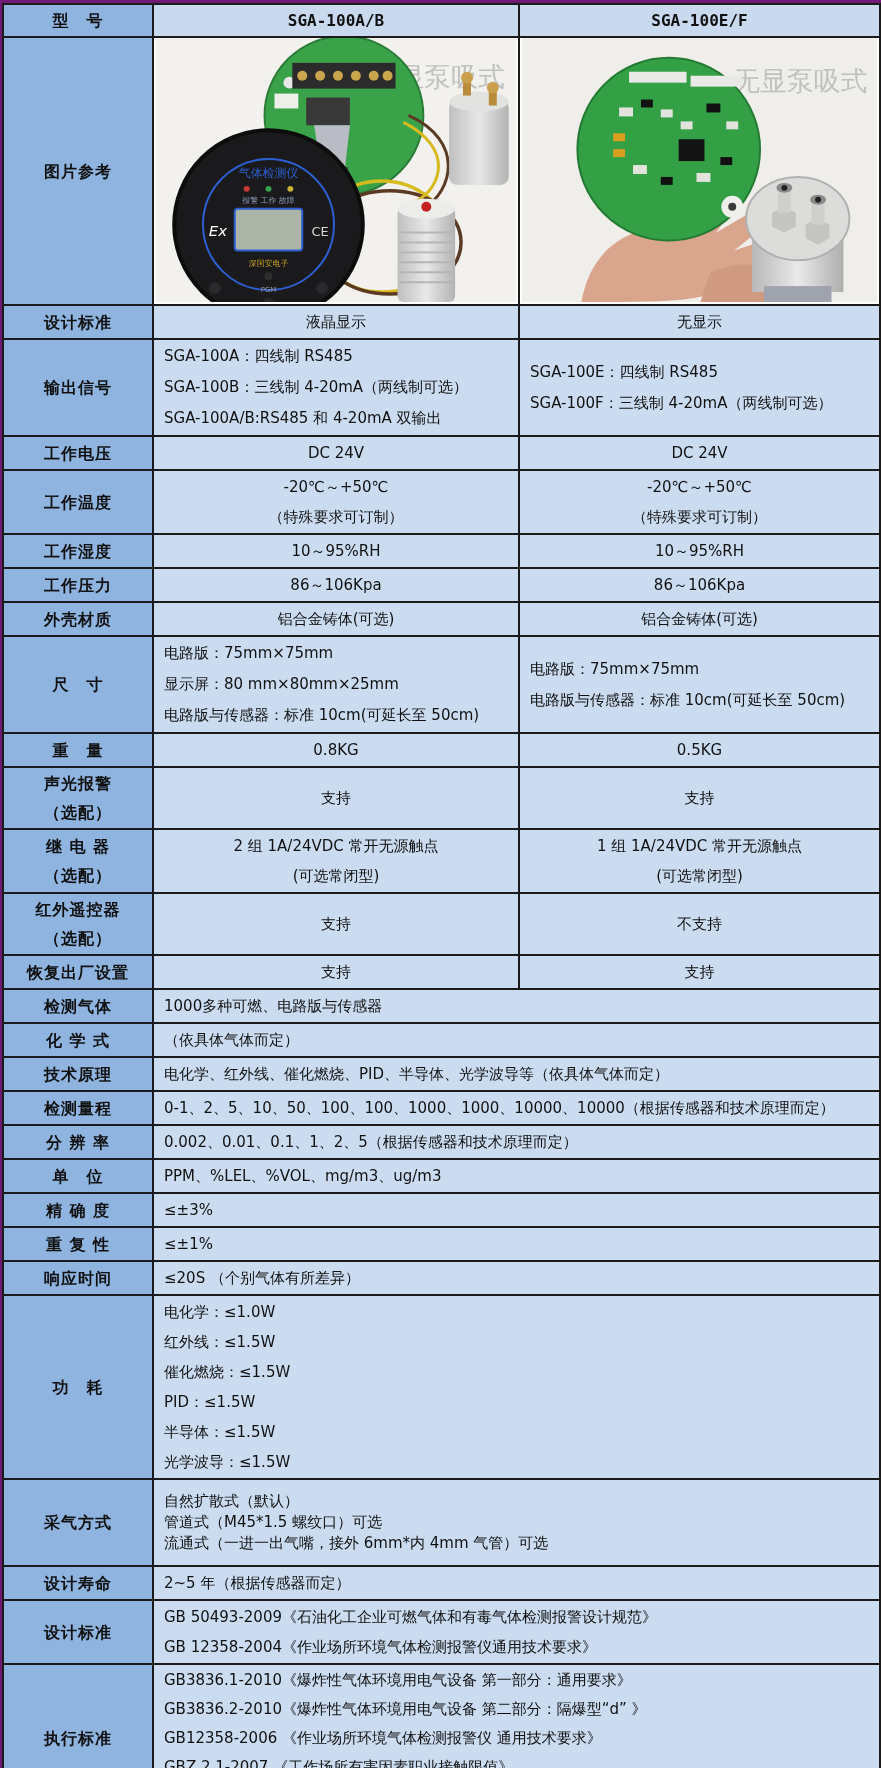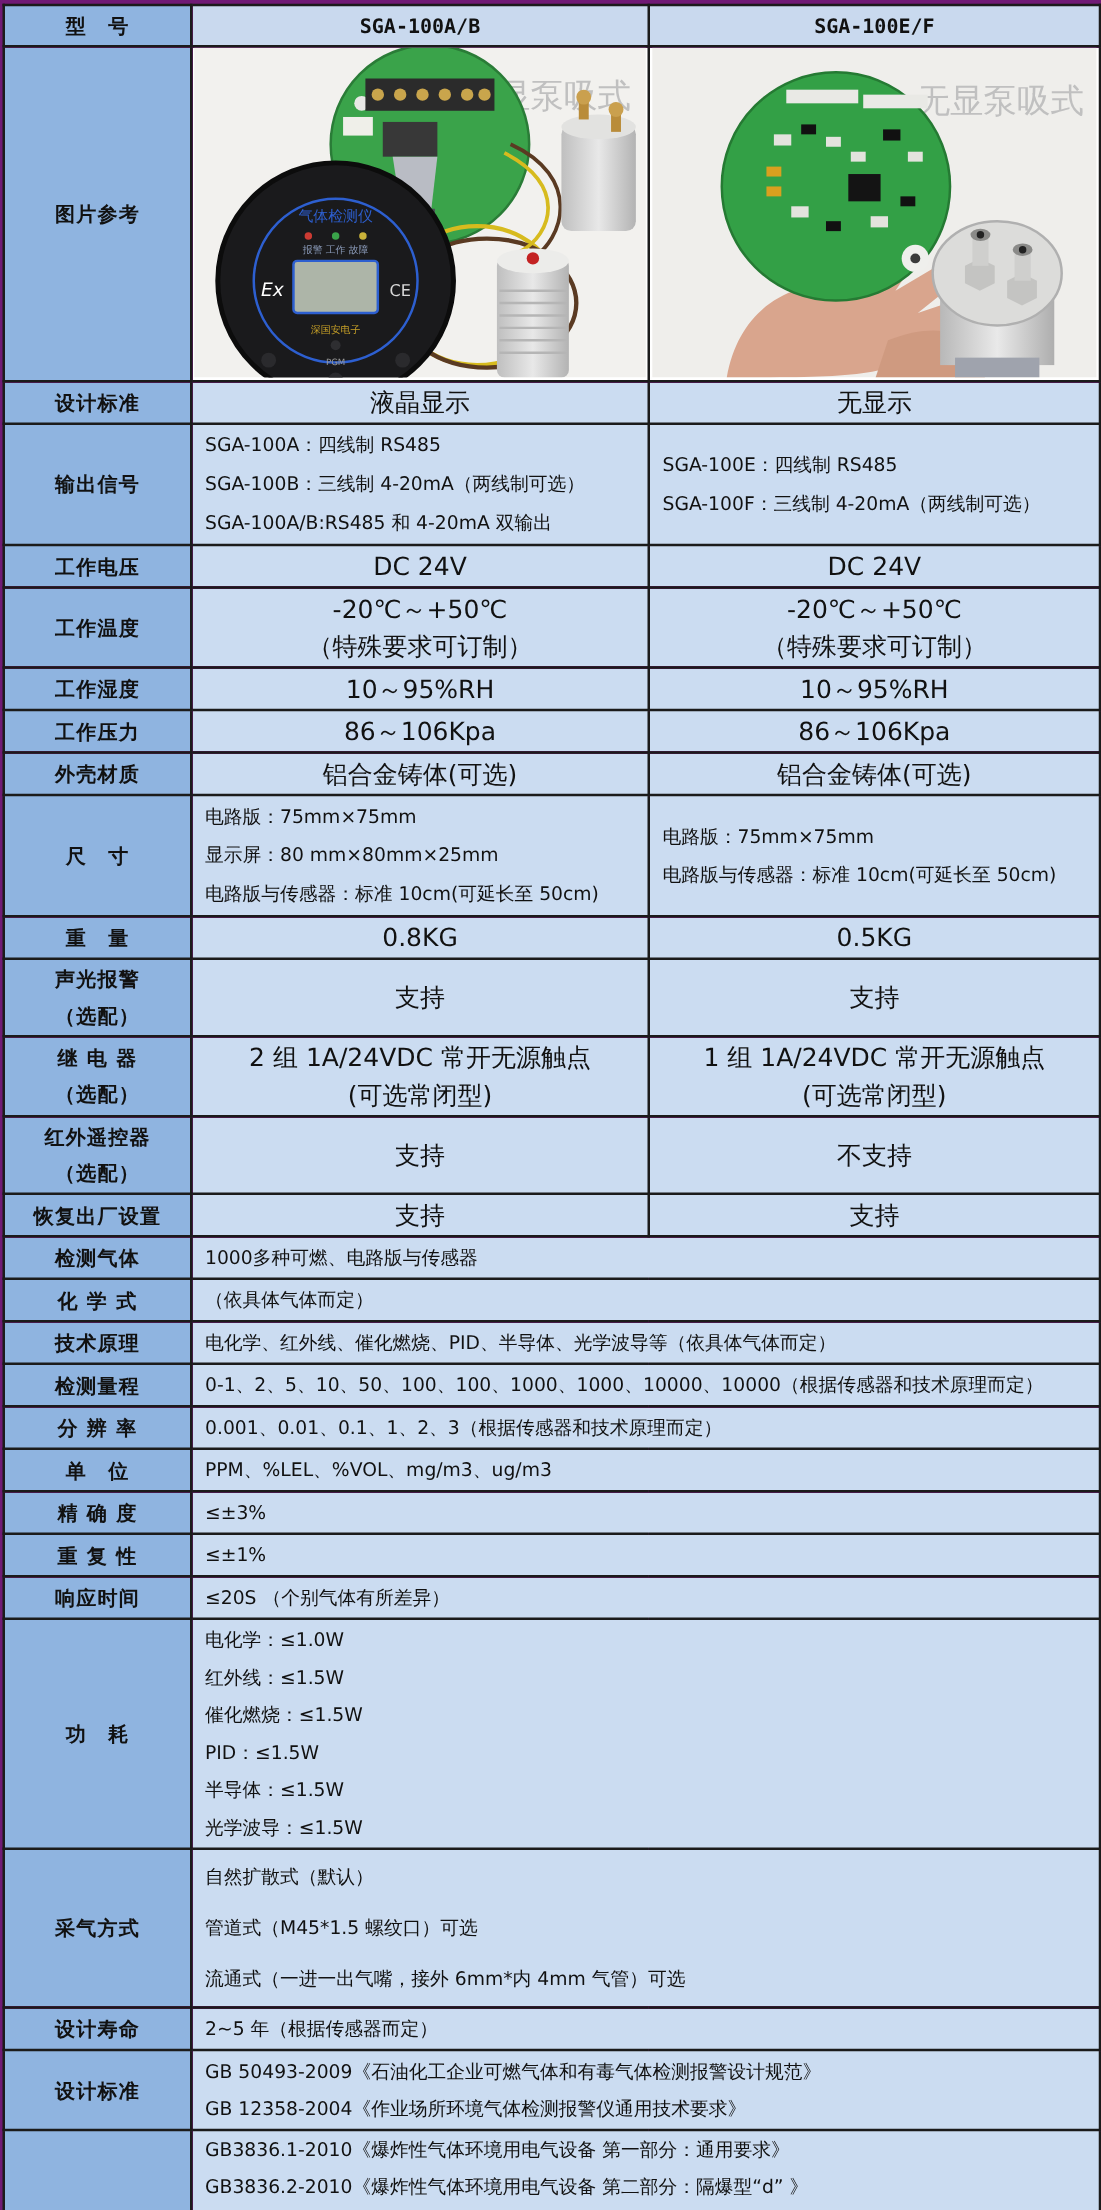--- a/index.html
+++ b/index.html
@@ -4,28 +4,28 @@
 <style>
   html,body{margin:0;padding:0;background:#ffffff;}
   .page{position:relative;width:881px;height:1768px;background:#701a75;overflow:hidden;
         font-family:"DejaVu Sans","Liberation Sans",sans-serif;color:#111;}
   table.spec{border-collapse:collapse;table-layout:fixed;width:877px;margin:3px 0 0 2px;}
   table.spec td{border:2px solid #1b1b1b;overflow:hidden;}
   td.lbl{background:#8fb4e0;text-align:center;vertical-align:middle;
          font-weight:bold;font-size:16px;letter-spacing:1px;white-space:pre-line;line-height:29px;}
   td.hdr{background:#c9d9ee;text-align:center;vertical-align:middle;
          font-weight:bold;font-size:16px;font-family:"DejaVu Sans Mono","Liberation Mono",monospace;margin-top:12px;}
-  td.c{background:#cbdcf1;text-align:center;vertical-align:middle;font-size:20px;white-space:pre-line;line-height:30px;}
+  td.c{background:#cbdcf1;text-align:center;vertical-align:middle;font-size:15px;white-space:pre-line;line-height:30px;}
   td.l{background:#cbdcf1;text-align:left;vertical-align:middle;font-size:15px;
        padding-left:10px;white-space:pre-line;line-height:30px;}
   td.photo{background:#ffffff;padding:0;vertical-align:top;}
   tr.r-out td.l{line-height:31px;}
   tr.r-pow td.l{line-height:30px;}
   tr.r-exec td.l{line-height:29px;}
-  tr.r-samp td.l{line-height:41px;}
+  tr.r-samp td.l{line-height:21px;}
   svg{display:block;}
 </style>
 </head>
 <body>
 
 <div class="page">
 <table class="spec">
 <colgroup>
         <col style="width:150px">
         <col style="width:366px">
@@ -276,21 +276,21 @@
   <td class="l" colspan="2">电化学、红外线、催化燃烧、PID、半导体、光学波导等（依具体气体而定）</td>
 </tr>
 
 <tr style="height:31px">
   <td class="lbl">检测量程</td>
   <td class="l" colspan="2">0-1、2、5、10、50、100、100、1000、1000、10000、10000（根据传感器和技术原理而定）</td>
 </tr>
 
 <tr style="height:30px">
   <td class="lbl">分 辨 率</td>
-  <td class="l" colspan="2">0.001、0.01、0.1、1、2、3（根据传感器和技术原理而定）</td>
+  <td class="l" colspan="2">0.002、0.01、0.1、1、2、5（根据传感器和技术原理而定）</td>
 </tr>
 
 <tr style="height:30px">
   <td class="lbl">单　位</td>
   <td class="l" colspan="2">PPM、%LEL、%VOL、mg/m3、ug/m3</td>
 </tr>
 
 <tr style="height:31px">
   <td class="lbl">精 确 度</td>
   <td class="l" colspan="2">≤±3%</td>

